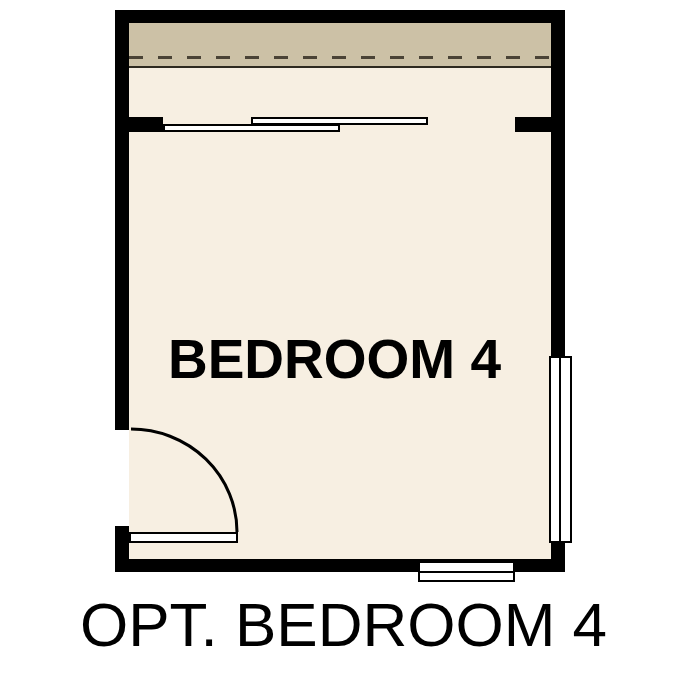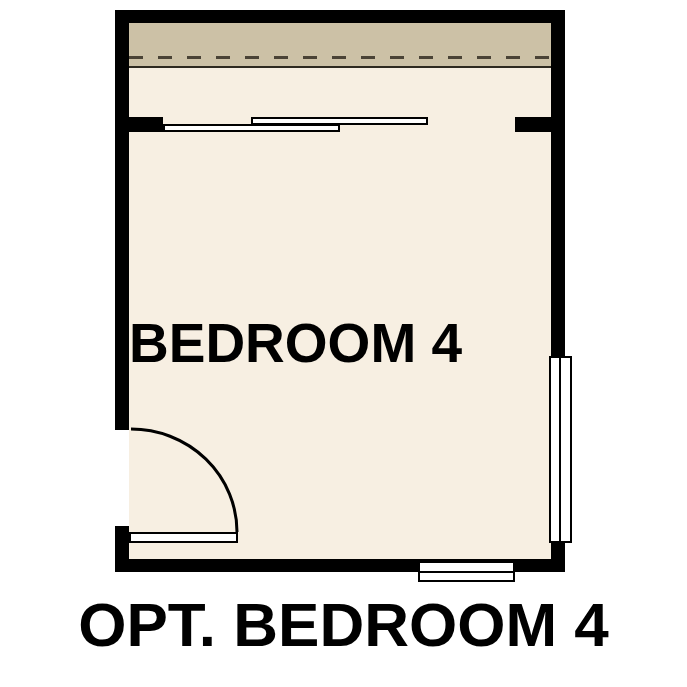--- a/index.html
+++ b/index.html
@@ -76,31 +76,31 @@
     background: var(--wall, #000000);
   }
   .win-bottom { left: 418px; top: 561px; width: 97px; height: 21px; }
   .win-bottom .divider {
     position: absolute; top: 8px; left: 0; right: 0; height: 2px;
     background: var(--wall, #000000);
   }
 
   
   .room-label {
-    left: 129px; top: 316px; width: 372px;
-    text-align: left;
+    left: 129px; top: 332px; width: 372px;
+    text-align: right;
     font-size: 55px; font-weight: bold; line-height: 1;
     color: var(--text, #000000);
     white-space: nowrap;
     z-index: 5;
   }
   .plan-title {
     left: 0; top: 594px; width: 687px;
     text-align: center;
-    font-size: 62px; font-weight: bold; line-height: 1;
+    font-size: 62px; font-weight: normal; line-height: 1;
     color: var(--text, #000000);
     white-space: nowrap;
     z-index: 5;
   }
 </style>
 </head>
 <body>
 
 <div class="canvas">
 

